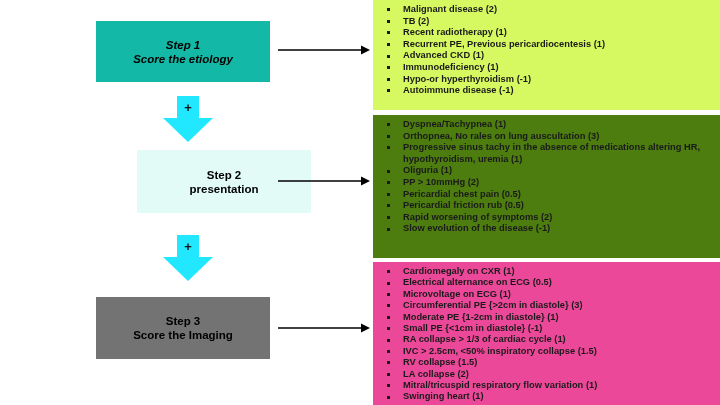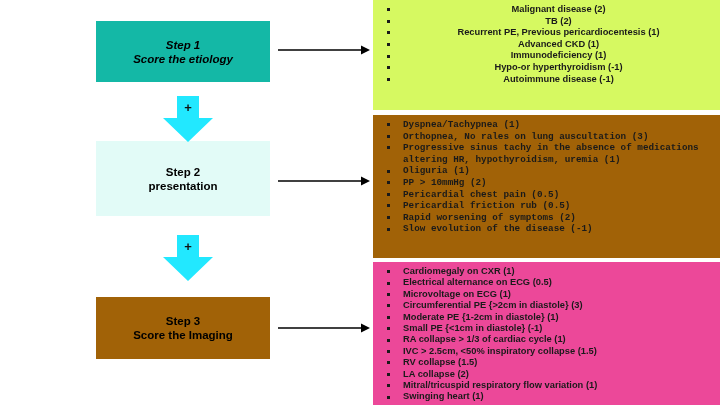--- a/index.html
+++ b/index.html
@@ -24,21 +24,21 @@
     display: flex;
     align-items: center;
     justify-content: center;
     text-align: center;
     font-weight: bold;
     font-size: 11.5px;
     line-height: 14px;
     color: #000000;
   }
   #step-box-1 { top: 21px;  height: 61px; background: #d6f961; }
-  #step-box-2 { top: 141px; height: 75px; background: #e2fbf7; }
+  #step-box-2 { top: 150px; height: 63px; background: #e2fbf7; margin-left: 41px; }
   #step-box-3 { top: 297px; height: 62px; background: #82f5b4; }
 
   .step-box .step-title { display: block; }
 
   
   .plus-arrow {
     position: absolute;
     left: 160px;
     width: 56px;
     height: 47px;
@@ -60,21 +60,21 @@
   .connector-arrow svg { display: block; width: 92px; height: 12px; }
 
   
   .panel {
     position: absolute;
     left: 373px;
     right: 0px;
     padding: 4px 0 4px 0;
     box-sizing: border-box;
   }
-  #panel-1 { top: 0px;   height: 110px; background: #d6f961; text-align: center; }
+  #panel-1 { top: 0px;   height: 110px; background: #d6f961; }
   #panel-2 { top: 115px; height: 143px; background: #e2fbf7; }
   #panel-3 { top: 262px; height: 143px; background: #82f5b4; }
 
   .panel ul {
     margin: 0;
     padding: 0;
     list-style: none;
   }
   .panel li {
     position: relative;
@@ -108,21 +108,21 @@
   </div>
 </div>
 
 <div class="step-box" id="step-box-2" style="background: rgb(226, 251, 247);">
   <div>
     <span class="step-title">Step 2</span>
     <span class="step-title">presentation</span>
   </div>
 </div>
 
-<div class="step-box" id="step-box-3" style="background: #a16207;">
+<div class="step-box" id="step-box-3" style="background: #737373;">
   <div>
     <span class="step-title">Step 3</span>
     <span class="step-title">Score the Imaging</span>
   </div>
 </div>
 
 <div class="plus-arrow" id="plus-arrow-1">
   <svg viewBox="0 0 56 47" xmlns="http://www.w3.org/2000/svg">
     <polygon points="17,0 39,0 39,22 53,22 28,46 3,22 17,22" fill="#22e8ff"></polygon>
     <text x="28" y="16" text-anchor="middle" font-family="Liberation Sans, sans-serif" font-size="13" font-weight="bold" fill="#111111">+</text>
@@ -154,29 +154,30 @@
   <svg viewBox="0 0 92 12" xmlns="http://www.w3.org/2000/svg">
     <line x1="0" y1="6" x2="83" y2="6" stroke="#000000" stroke-width="1.6"></line>
     <polygon points="83,1.5 92,6 83,10.5" fill="#000000"></polygon>
   </svg>
 </div>
 
 <div class="panel" id="panel-1" style="background: rgb(214, 249, 97);">
   <ul>
       <li>Malignant disease (2)</li>
       <li>TB (2)</li>
+      <li>Recent radiotherapy (1)</li>
       <li>Recurrent PE, Previous pericardiocentesis (1)</li>
       <li>Advanced CKD (1)</li>
       <li>Immunodeficiency (1)</li>
       <li>Hypo-or hyperthyroidism (-1)</li>
       <li>Autoimmune disease (-1)</li>
     </ul>
 </div>
 
-<div class="panel" id="panel-2" style="background: #a16207; font-family: Liberation Mono, monospace;">
+<div class="panel" id="panel-2" style="background: #4d7c0f;">
   <ul>
       <li>Dyspnea/Tachypnea (1)</li>
       <li>Orthopnea, No rales on lung auscultation (3)</li>
       <li>Progressive sinus tachy in the absence of medications altering HR, hypothyroidism, uremia (1)</li>
       <li>Oliguria (1)</li>
       <li>PP &gt; 10mmHg (2)</li>
       <li>Pericardial chest pain (0.5)</li>
       <li>Pericardial friction rub (0.5)</li>
       <li>Rapid worsening of symptoms (2)</li>
       <li>Slow evolution of the disease (-1)</li>

